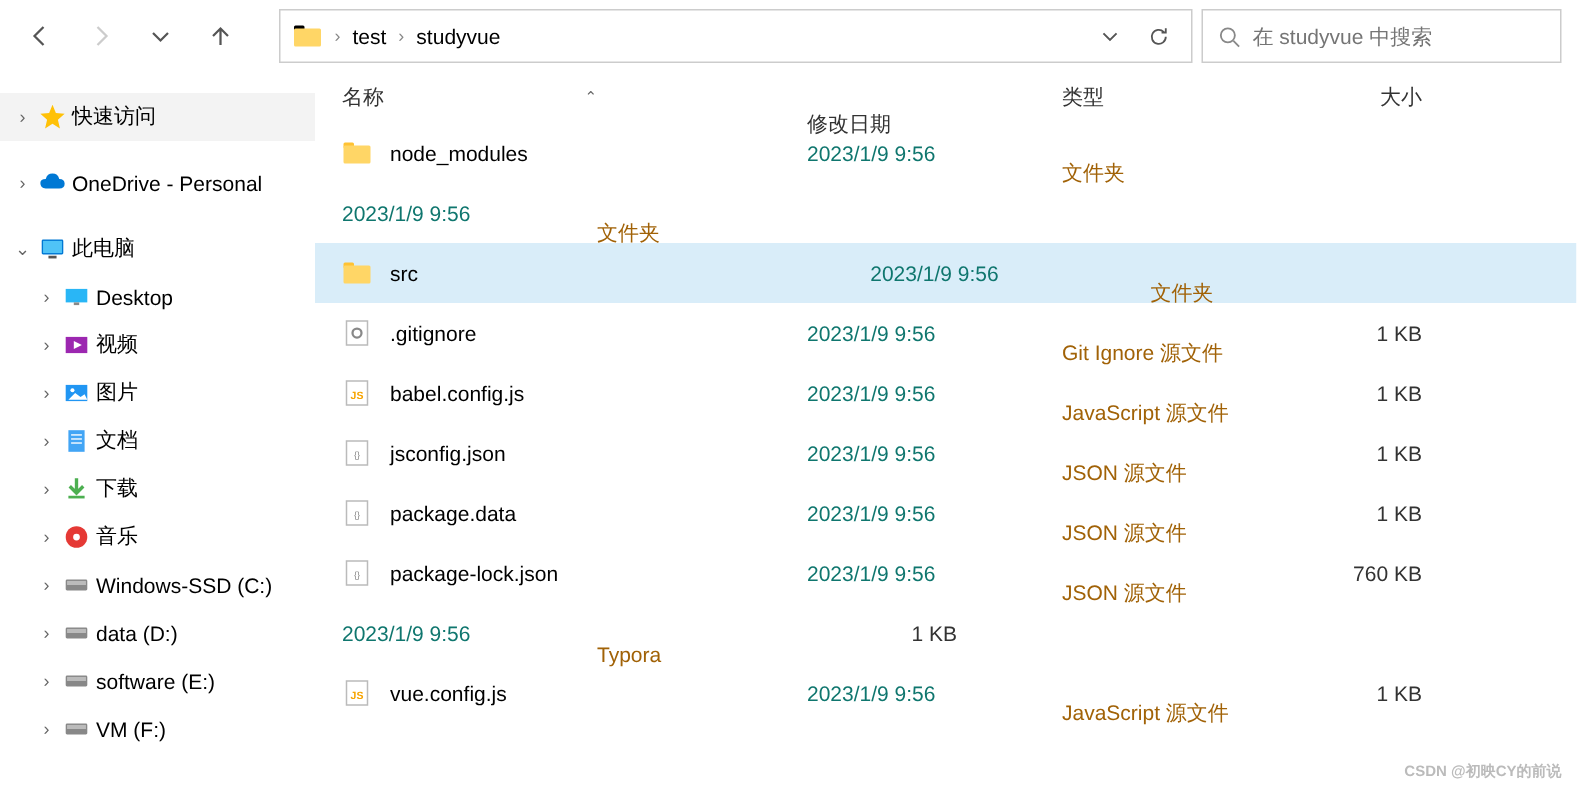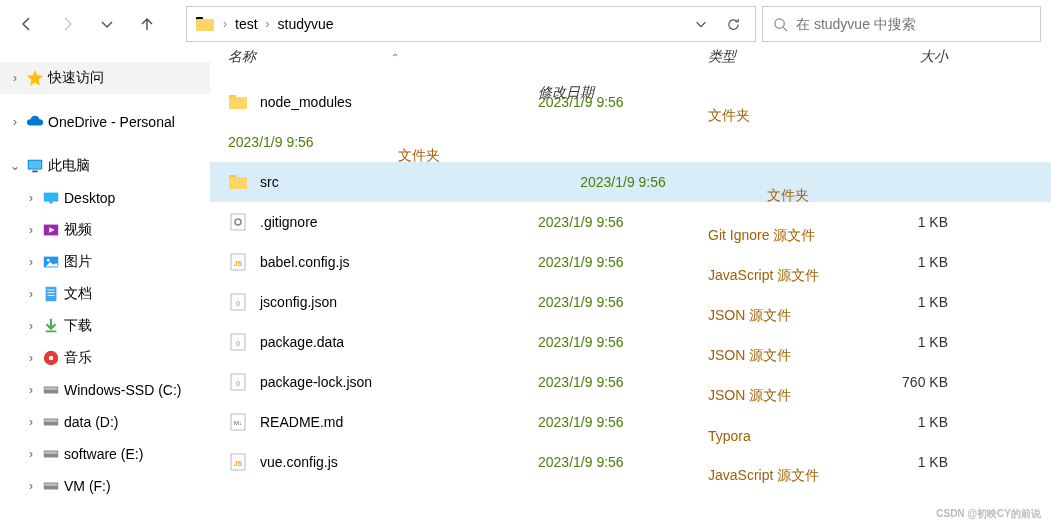--- a/index.html
+++ b/index.html
@@ -9,46 +9,46 @@
     .nav-btn { width: 34px; height: 34px; display: flex; align-items: center; justify-content: center; color: #555; cursor: pointer; }
     .nav-btn.disabled { color: #bbb; }
     .nav-btn svg { width: 16px; height: 16px; }
     
     .address-bar { flex: 1; display: flex; align-items: center; border: 1px solid #ccc; height: 36px; padding: 0 8px; gap: 8px; margin-left: 16px; }
     .crumb { display: flex; align-items: center; gap: 8px; }
     .chevron-sep { color: #888; font-size: 12px; }
     .address-tail { margin-left: auto; display: flex; gap: 4px; }
     .addr-btn { width: 28px; height: 28px; display: flex; align-items: center; justify-content: center; color: #555; }
     
-    .search-box { width: 279px; display: flex; align-items: center; border: 1px solid #ccc; height: 36px; padding: 0 10px; gap: 8px; color: #888; }
+    .search-box { width: 240px; display: flex; align-items: center; border: 1px solid #ccc; height: 36px; padding: 0 10px; gap: 8px; color: #888; }
     .search-box input { border: none; outline: none; flex: 1; font-size: 14px; color: #555; }
     .search-box svg { width: 15px; height: 15px; flex-shrink: 0; }
     
     .main { display: flex; height: calc(100% - 48px); }
     
     .sidebar { width: 210px; padding-top: 14px; border-right: none; }
     .tree-item { display: flex; align-items: center; height: 32px; padding-left: 8px; gap: 4px; cursor: pointer; }
     .tree-item.indent-1 { padding-left: 24px; }
     .tree-item.quick { background: #f3f3f3; border-left: 2px solid transparent; padding-left: 6px; }
     .tree-item .arrow { width: 14px; color: #666; font-size: 12px; display: flex; justify-content: center; }
     .tree-item .icon { width: 18px; height: 18px; display: flex; align-items: center; justify-content: center; }
     .spacer { height: 12px; }
     
     .file-list { flex: 1; padding: 0; }
-    .col-headers { display: flex; align-items: flex-start; height: 34px; padding: 0 18px; color: #333; font-style: italic; }
+    .col-headers { display: flex; align-items: center; height: 34px; padding: 0 18px; color: #333; }
     .col-name { flex: 0 0 310px; display: flex; align-items: center; gap: 6px; }
     .col-caret { font-size: 10px; color: #666; margin-left: auto; margin-right: 140px; }
     .col-date { flex: 0 0 170px; margin-top: 36px; }
     .col-type { flex: 0 0 160px; }
     .col-size { flex: 0 0 80px; text-align: right; }
     
     .file-row { display: flex; align-items: center; height: 40px; padding: 0 18px; }
     .file-row.selected { background: #d9edf9; text-align: center; }
     .file-row .fname { flex: 0 0 310px; display: flex; align-items: center; gap: 12px; }
-    .file-row .fdate { flex: 0 0 170px; color: #4d7c0f; }
+    .file-row .fdate { flex: 0 0 170px; color: #0f766e; }
     .file-row .ftype { flex: 0 0 160px; color: #a16207; margin-top: 28px; }
     .file-row .fsize { flex: 0 0 80px; text-align: right; color: #333; }
     .file-icon { width: 20px; height: 20px; display: flex; align-items: center; justify-content: center; }
     
     .watermark { position: absolute; bottom: 6px; right: 10px; color: #bbb; font-size: 10px; font-weight: bold; }
     
     .folder-svg { fill: #ffd666; }
   </style>
 </head>
 <body>
@@ -359,29 +359,20 @@
                 <text x="10" y="13" font-size="6" text-anchor="middle" fill="#888">{}</text>
               </svg>
             </span>
             <span>package-lock.json</span>
           </div>
           <div class="fdate">2023/1/9 9:56</div>
           <div class="ftype">JSON 源文件</div>
           <div class="fsize">760 KB</div>
         </div>
         <div class="file-row">
-          <div class="fname">
-            <span class="file-icon">
-              <svg viewBox="0 0 20 20">
-                <rect x="3" y="2" width="14" height="16" fill="#fff" stroke="#bbb"></rect>
-                <text x="10" y="13" font-size="6" text-anchor="middle" fill="#555">M↓</text>
-              </svg>
-            </span>
-            <span>README.md</span>
-          </div>
           <div class="fdate">2023/1/9 9:56</div>
           <div class="ftype">Typora</div>
           <div class="fsize">1 KB</div>
         </div>
         <div class="file-row">
           <div class="fname">
             <span class="file-icon">
               <svg viewBox="0 0 20 20">
                 <rect x="3" y="2" width="14" height="16" fill="#fff" stroke="#bbb"></rect>
                 <text x="10" y="14" font-size="7" text-anchor="middle" fill="#f7a400" font-weight="bold">JS</text>

